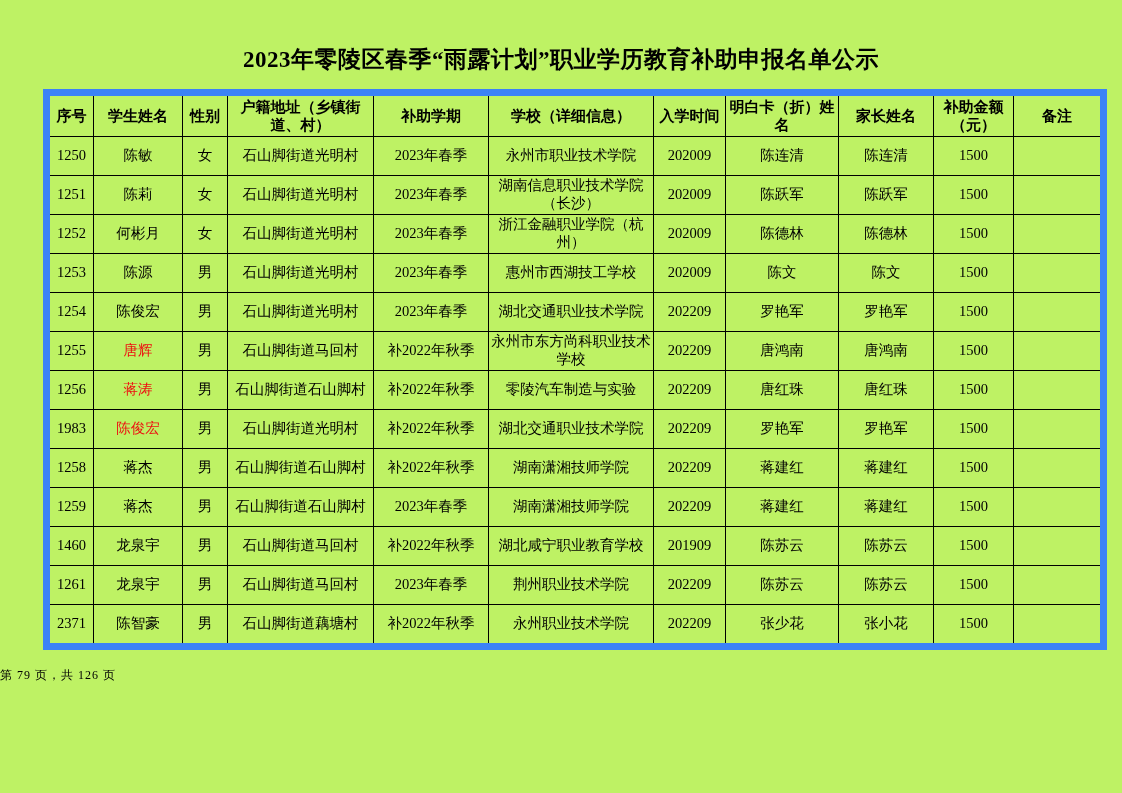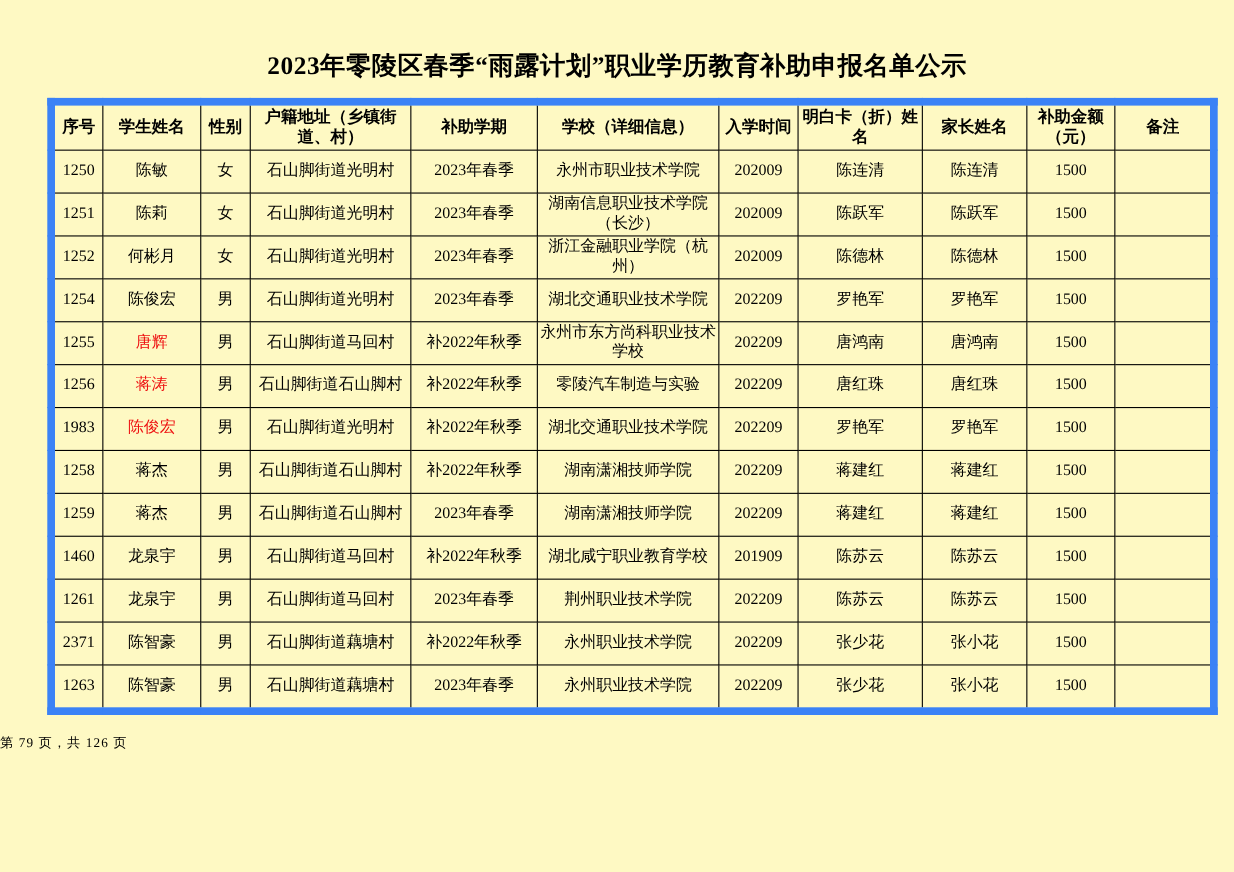--- a/index.html
+++ b/index.html
@@ -8,21 +8,21 @@
     background: #ffffff;
     width: 1122px;
     height: 793px;
     font-family: "Liberation Serif", serif;
     color: #000;
   }
   .page {
     position: relative;
     width: 1122px;
     height: 793px;
-    background: #fef9c3;
+    background: #bef264;
     overflow: hidden;
   }
   .doc-title {
     text-align: center;
     font-size: 23px;
     font-weight: bold;
     letter-spacing: 0.5px;
     padding-top: 44px;
     margin: 0 0 14px 0;
   }
@@ -127,20 +127,33 @@
           <td>石山脚街道光明村</td>
           <td>2023年春季</td>
           <td>浙江金融职业学院（杭州）</td>
           <td>202009</td>
           <td>陈德林</td>
           <td>陈德林</td>
           <td>1500</td>
           <td></td>
         </tr>
         <tr>
+          <td>1253</td>
+          <td>陈源</td>
+          <td>男</td>
+          <td>石山脚街道光明村</td>
+          <td>2023年春季</td>
+          <td>惠州市西湖技工学校</td>
+          <td>202009</td>
+          <td>陈文</td>
+          <td>陈文</td>
+          <td>1500</td>
+          <td></td>
+        </tr>
+        <tr>
           <td>1254</td>
           <td>陈俊宏</td>
           <td>男</td>
           <td>石山脚街道光明村</td>
           <td>2023年春季</td>
           <td>湖北交通职业技术学院</td>
           <td>202209</td>
           <td>罗艳军</td>
           <td>罗艳军</td>
           <td>1500</td>
@@ -243,30 +256,17 @@
           <td>男</td>
           <td>石山脚街道藕塘村</td>
           <td>补2022年秋季</td>
           <td>永州职业技术学院</td>
           <td>202209</td>
           <td>张少花</td>
           <td>张小花</td>
           <td>1500</td>
           <td></td>
         </tr>
-        <tr>
-          <td>1263</td>
-          <td>陈智豪</td>
-          <td>男</td>
-          <td>石山脚街道藕塘村</td>
-          <td>2023年春季</td>
-          <td>永州职业技术学院</td>
-          <td>202209</td>
-          <td>张少花</td>
-          <td>张小花</td>
-          <td>1500</td>
-          <td></td>
-        </tr>
       </tbody>
   </table>
 
   <div class="page-footer">第 79 页，共 126 页</div>
 </div>
 
 </body></html>

